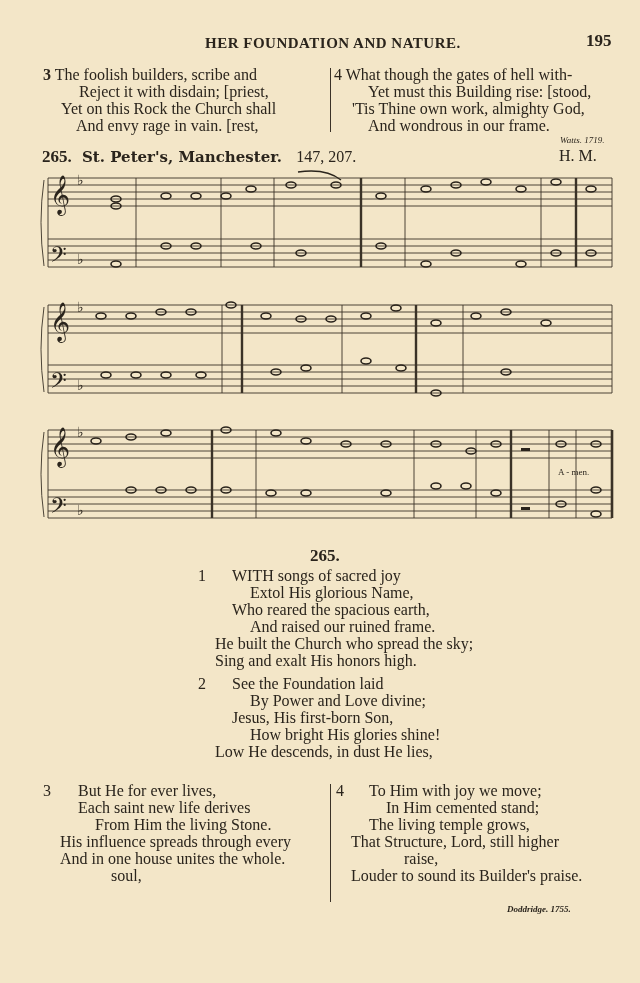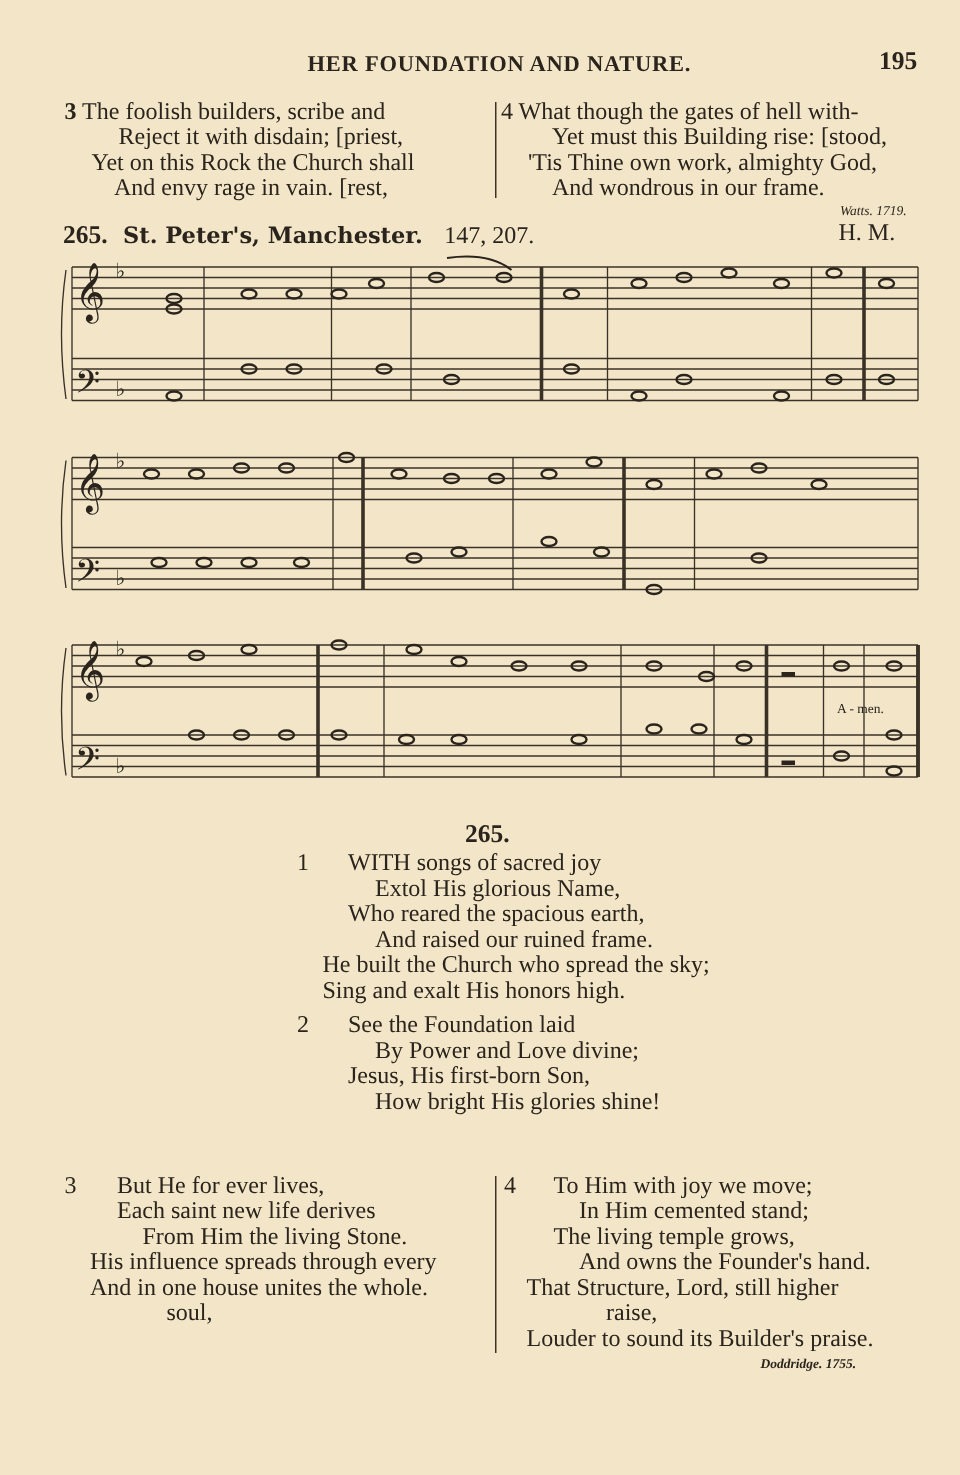--- a/index.html
+++ b/index.html
@@ -231,33 +231,33 @@
   <div class="verse-line" style="padding-left:52px;">And raised our ruined frame.</div>
   <div class="verse-line" style="padding-left:17px;">He built the Church who spread the sky;</div>
   <div class="verse-line" style="padding-left:17px;">Sing and exalt His honors high.</div>
 </div>
 
 <div class="abs" style="left:198px; top:675px;">
   <div class="verse-line"><span style="display:inline-block;width:34px;">2</span><span>See the Foundation laid</span></div>
   <div class="verse-line" style="padding-left:52px;">By Power and Love divine;</div>
   <div class="verse-line" style="padding-left:34px;">Jesus, His first-born Son,</div>
   <div class="verse-line" style="padding-left:52px;">How bright His glories shine!</div>
+  <div class="verse-line" style="padding-left:17px;">Low He descends, in dust He lies,</div>
 </div>
 
 <div class="abs" style="left:43px; top:782px; width:285px;">
   <div class="verse-line"><span style="display:inline-block;width:35px;">3</span><span>But He for ever lives,</span></div>
   <div class="verse-line" style="padding-left:35px;">Each saint new life derives</div>
   <div class="verse-line" style="padding-left:52px;">From Him the living Stone.</div>
   <div class="verse-line" style="padding-left:17px;">His  influence spreads through every</div>
   <div class="verse-line" style="padding-left:17px;">And in one house unites the whole.</div>
   <div class="verse-line" style="padding-left:68px;">soul,</div>
 </div>
 <div class="col-divider" style="left:330px; top:784px; height:118px;"></div>
 <div class="abs" style="left:336px; top:782px; width:290px;">
   <div class="verse-line"><span style="display:inline-block;width:33px;">4</span><span>To Him with joy we move;</span></div>
   <div class="verse-line" style="padding-left:50px;">In Him cemented stand;</div>
   <div class="verse-line" style="padding-left:33px;">The living temple grows,</div>
-  <div class="verse-line" style="padding-left:50px;">And owns the Founder's hand.</div>
   <div class="verse-line" style="padding-left:15px;">That  Structure,  Lord,  still  higher</div>
   <div class="verse-line" style="padding-left:68px;">raise,</div>
   <div class="verse-line" style="padding-left:15px;">Louder to sound its Builder's praise.</div>
 </div>
 <div class="abs attrib" style="left:507px; top:904px; font-weight:bold;">Doddridge. 1755.</div>
 
 </body></html>

